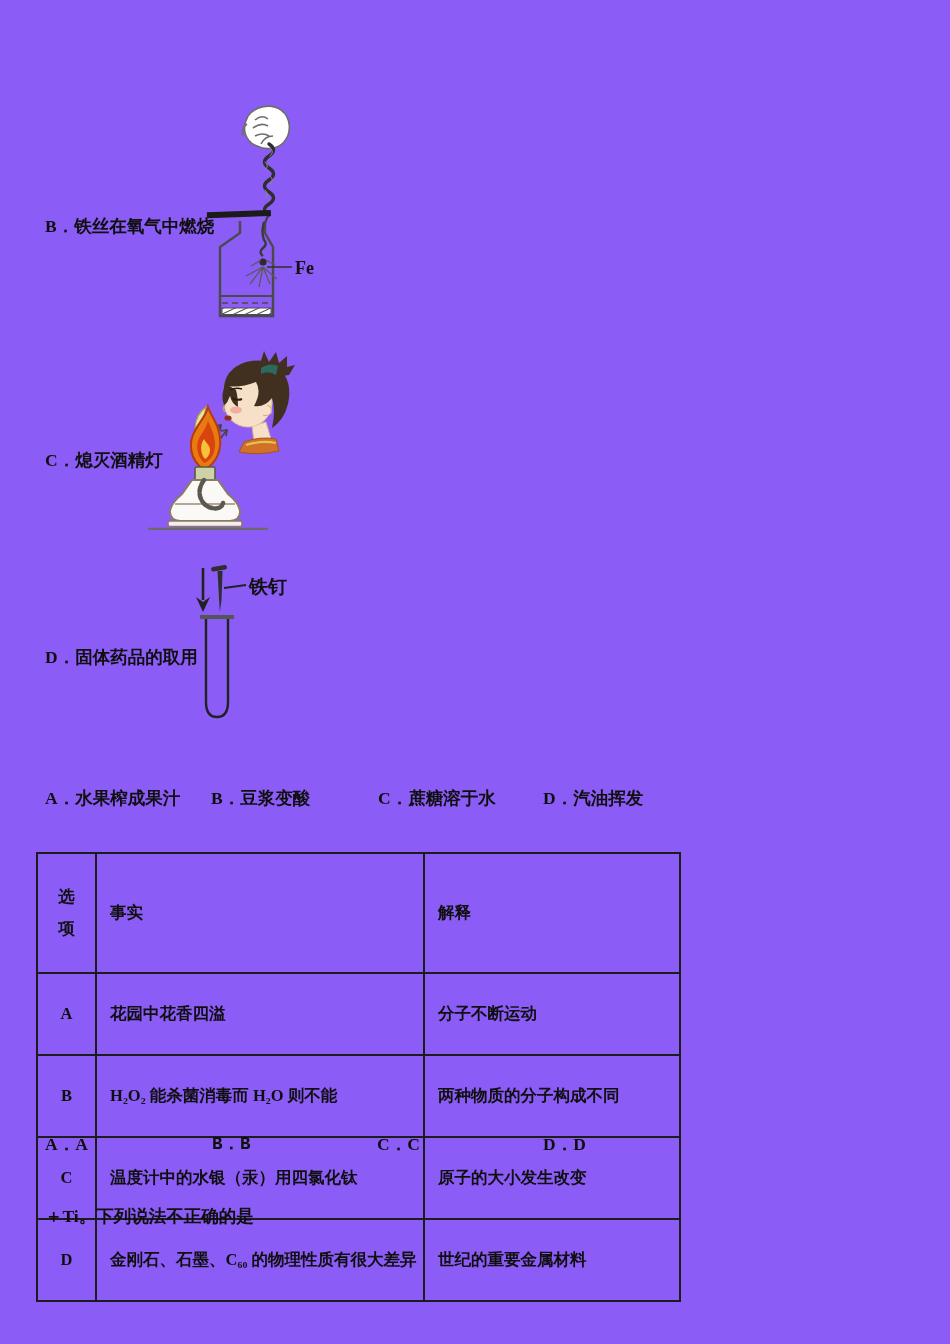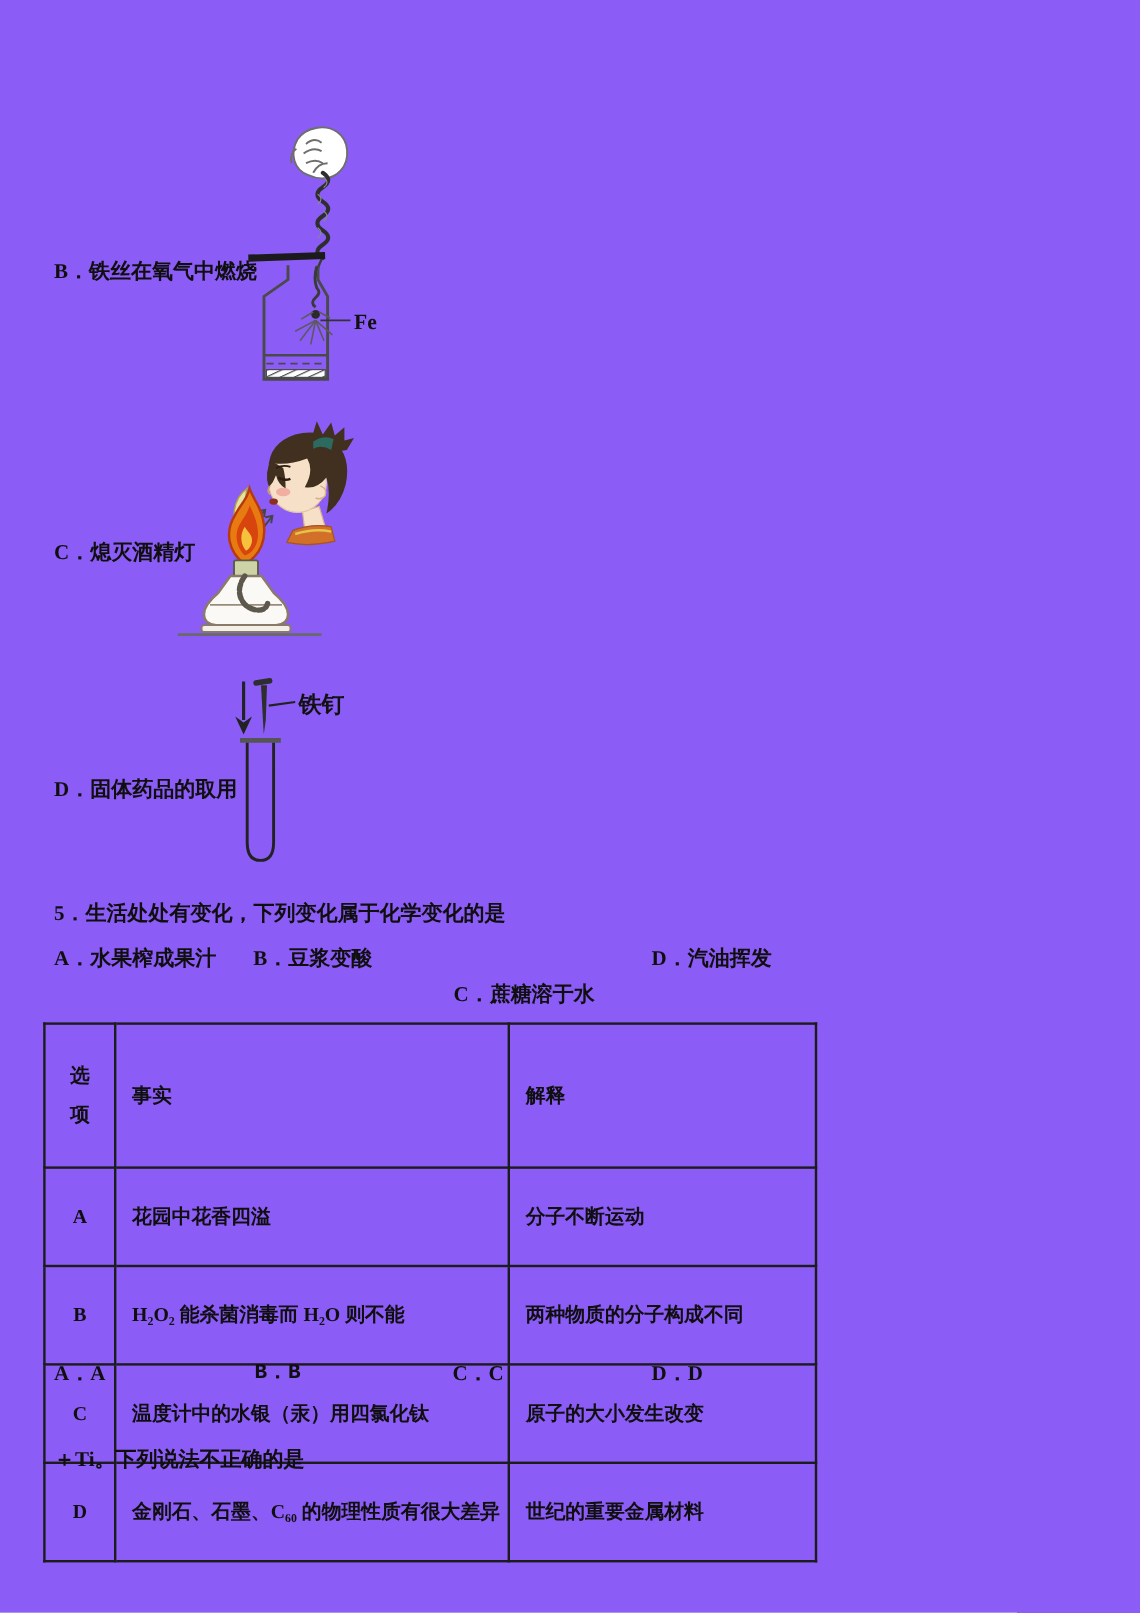--- a/index.html
+++ b/index.html
@@ -148,24 +148,23 @@
 
     <line x1="34" y1="26" x2="56" y2="23" stroke="#222222" stroke-width="1.8"></line>
     <text x="59" y="31" font-size="19" font-weight="bold" fill="#111111">铁钉</text>
 
     <g>
       <line x1="10" y1="55" x2="44" y2="55" stroke="#555555" stroke-width="4"></line>
       <path d="M16,57 L16,140 Q16,155 27,155 Q38,155 38,140 L38,57" fill="none" stroke="#222222" stroke-width="2.4"></path>
     </g>
   </svg>
 
-  <div class="txt" style="left:45px;top:749px;">5．生活处处有变化，下列变化属于化学变化的是</div>
   <div class="txt" style="left:45px;top:786px;">A．水果榨成果汁</div>
   <div class="txt" style="left:211px;top:786px;">B．豆浆变酸</div>
-  <div class="txt" style="left:378px;top:786px;margin-top:30px;">C．蔗糖溶于水</div>
+  <div class="txt" style="left:378px;top:786px;">C．蔗糖溶于水</div>
   <div class="txt" style="left:543px;top:786px;">D．汽油挥发</div>
 
 
   <table class="qtable">
     <colgroup>
         <col style="width:49px">
         <col style="width:328px">
         <col style="width:256px">
       </colgroup>
     <tbody>

